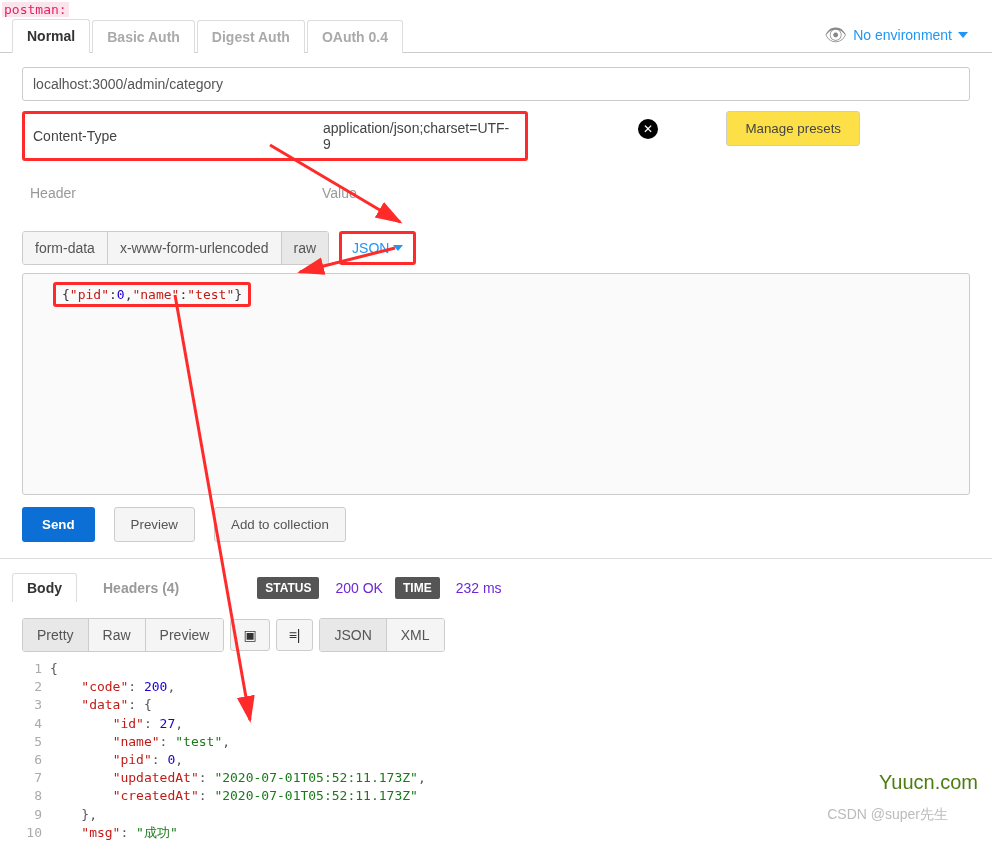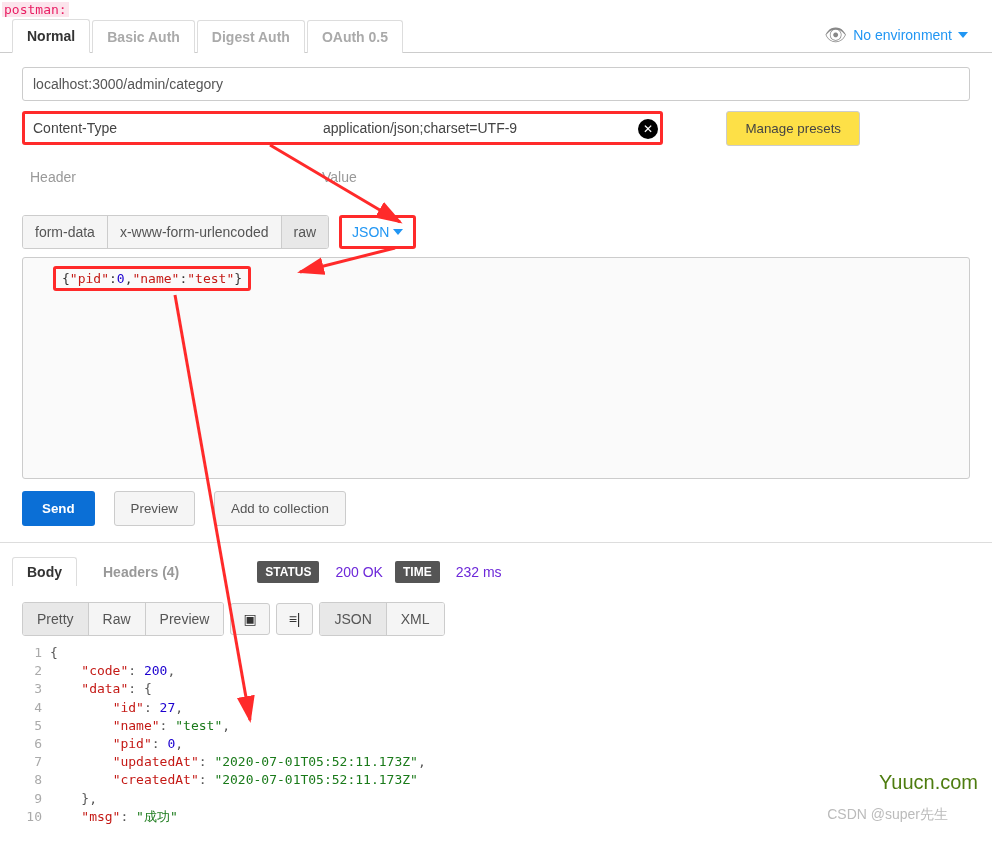--- a/index.html
+++ b/index.html
@@ -6,21 +6,21 @@
 body { font-family: Arial, Helvetica, sans-serif; font-size: 14px; color: #333; background: #fff; width: 992px; height: 844px; position: relative; overflow: hidden; }
 .postman-label { position: absolute; top: 2px; left: 2px; color: #e91e63; font-family: monospace; font-size: 13px; background: #fce4ec; padding: 0 2px; z-index: 10; }
 .req-tabs { display: flex; border-bottom: 1px solid #ccc; margin-top: 18px; padding-left: 12px; align-items: center; }
 .req-tab { padding: 8px 14px; color: #aaa; font-weight: bold; border-top: 1px solid #ddd; border-left: 1px solid #ddd; border-right: 1px solid #ddd; border-radius: 3px 3px 0 0; margin-right: 2px; background: #fff; position: relative; bottom: -1px; }
 .req-tab.active { color: #333; border-bottom: 1px solid #fff; }
 .env-select { margin-left: auto; margin-right: 24px; color: #2196f3; display: flex; align-items: center; gap: 6px; }
 .eye-icon { color: #888; font-size: 18px; }
 .url-row { margin: 14px 22px 10px 22px; }
 .url-input { width: 100%; border: 1px solid #ccc; border-radius: 3px; padding: 8px 10px; font-size: 14px; color: #555; }
 .headers-area { margin: 4px 22px; position: relative; }
-.header-row { display: flex; align-items: center; border: 3px solid #ff2a2a; border-radius: 3px; padding: 6px 8px; width: 641px; }
+.header-row { display: flex; align-items: center; border: 3px solid #ff2a2a; border-radius: 3px; padding: 6px 8px; width: 506px; }
 .header-key { width: 290px; color: #444; }
 .header-val { color: #444; }
 .delete-circle { width: 20px; height: 20px; border-radius: 50%; background: #000; color: #fff; display: inline-flex; align-items: center; justify-content: center; font-size: 12px; margin-left: 8px; position: absolute; left: 608px; top: 8px; }
 .manage-presets { position: absolute; right: 110px; top: 0; border: 1px solid #ccc; background: #fde047; padding: 9px 18px; border-radius: 3px; color: #444; }
 .placeholder-row { display: flex; margin-top: 18px; padding: 6px 8px; }
 .ph-key { width: 292px; color: #999; }
 .ph-val { color: #999; }
 .body-type-row { margin: 24px 22px 8px 22px; display: flex; align-items: flex-end; gap: 10px; }
 .btn-group { display: flex; border: 1px solid #ccc; border-radius: 3px; overflow: hidden; }
 .btn-group > div { padding: 8px 12px; border-right: 1px solid #ccc; background: #f5f5f5; color: #555; }
@@ -60,21 +60,21 @@
 </style>
 </head>
 <body>
 
 <div class="postman-label">postman:</div>
 
 <div class="req-tabs">
   <div class="req-tab active">Normal</div>
   <div class="req-tab">Basic Auth</div>
   <div class="req-tab">Digest Auth</div>
-  <div class="req-tab">OAuth 0.5</div>
+  <div class="req-tab">OAuth 0.4</div>
   <div class="env-select">
     <span class="eye-icon">👁</span>
     <span>No environment</span>
     <span class="caret-down"></span>
   </div>
 </div>
 
 <div class="url-row">
   <input class="url-input" value="localhost:3000/admin/category" style="">
 </div>

